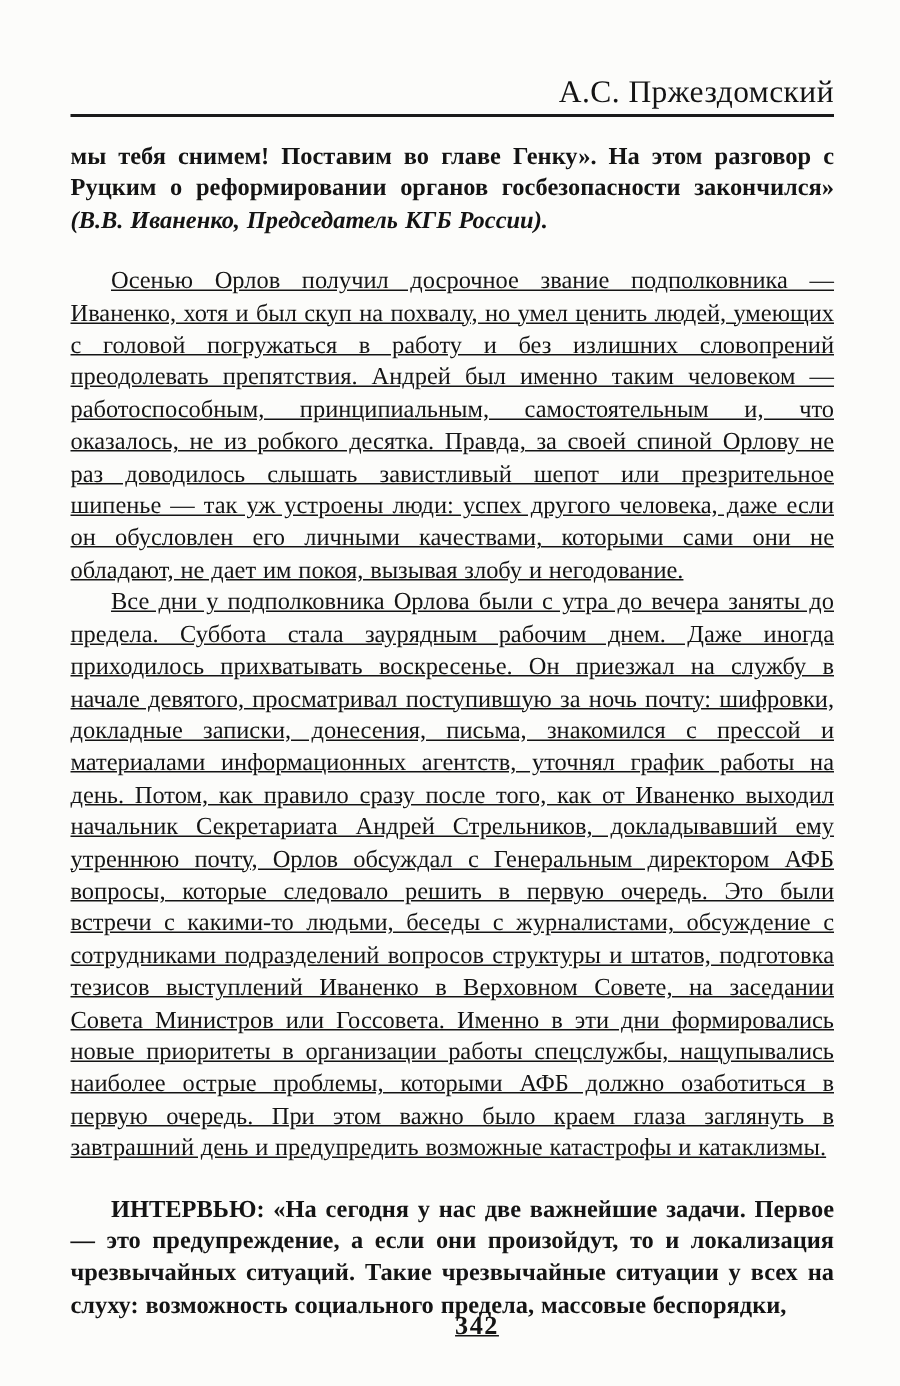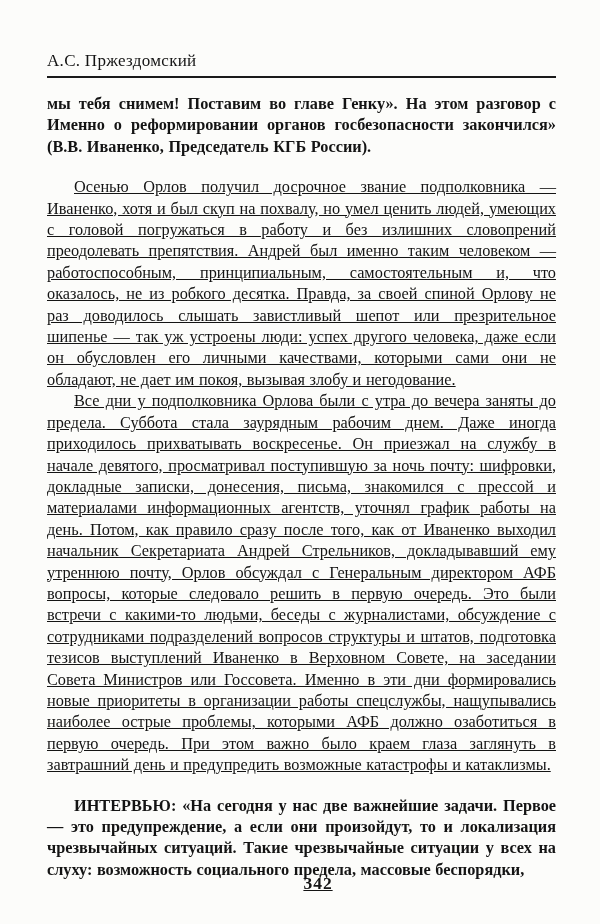--- a/index.html
+++ b/index.html
@@ -16,21 +16,22 @@
   .page {
     position: relative;
     width: 600px;
     height: 924px;
     box-sizing: border-box;
     background: #fcfcfa;
     padding: 50px 44px 0 47px;
     overflow: hidden;
   }
   .header {
-    font-size: 17px;
+    text-align: right;
+    font-size: 21px;
     line-height: 22px;
     letter-spacing: 0.3px;
   }
   .rule {
     border: 0;
     border-top: 2.5px solid #1a1a1a;
     margin: 4px 0 0 0;
   }
   .body-text {
     margin-top: 15px;
@@ -40,20 +41,21 @@
   }
   .body-text p {
     margin: 0;
     word-spacing: 0.5px;
   }
   .quote-block {
     font-weight: bold;
     margin-bottom: 19px !important;
   }
   .attr {
+    font-style: italic;
   }
   .para {
     text-indent: 27px;
     text-decoration: underline;
   }
   .interview {
     font-weight: bold;
     text-indent: 27px;
     margin-top: 19px !important;
   }
@@ -75,21 +77,21 @@
 <div class="page">
 
   <div class="header">
     <span>А.С. Пржездомский</span>
   </div>
 
   <hr class="rule">
 
   <div class="body-text">
 
-    <p class="quote-block"><span>мы тебя снимем! Поставим во главе Генку». На этом разговор с Именно о реформировании органов госбезопасности закончился»</span> <span class="attr">(В.В. Иваненко, Председатель КГБ России).</span></p>
+    <p class="quote-block"><span>мы тебя снимем! Поставим во главе Генку». На этом разговор с Руцким о реформировании органов госбезопасности закончился»</span> <span class="attr">(В.В. Иваненко, Председатель КГБ России).</span></p>
 
     <p class="para">Осенью Орлов получил досрочное звание подполковника — Иваненко, хотя и был скуп на похвалу, но умел ценить людей, умеющих с головой погружаться в работу и без излишних словопрений преодолевать препятствия. Андрей был именно таким человеком — работоспособным, принципиальным, самостоятельным и, что оказалось, не из робкого десятка. Правда, за своей спиной Орлову не раз доводилось слышать завистливый шепот или презрительное шипенье — так уж устроены люди: успех другого человека, даже если он обусловлен его личными качествами, которыми сами они не обладают, не дает им покоя, вызывая злобу и негодование.</p>
 
     <p class="para">Все дни у подполковника Орлова были с утра до вечера заняты до предела. Суббота стала заурядным рабочим днем. Даже иногда приходилось прихватывать воскресенье. Он приезжал на службу в начале девятого, просматривал поступившую за ночь почту: шифровки, докладные записки, донесения, письма, знакомился с прессой и материалами информационных агентств, уточнял график работы на день. Потом, как правило сразу после того, как от Иваненко выходил начальник Секретариата Андрей Стрельников, докладывавший ему утреннюю почту, Орлов обсуждал с Генеральным директором АФБ вопросы, которые следовало решить в первую очередь. Это были встречи с какими-то людьми, беседы с журналистами, обсуждение с сотрудниками подразделений вопросов структуры и штатов, подготовка тезисов выступлений Иваненко в Верховном Совете, на заседании Совета Министров или Госсовета. Именно в эти дни формировались новые приоритеты в организации работы спецслужбы, нащупывались наиболее острые проблемы, которыми АФБ должно озаботиться в первую очередь. При этом важно было краем глаза заглянуть в завтрашний день и предупредить возможные катастрофы и катаклизмы.</p>
 
     <p class="interview">ИНТЕРВЬЮ: «На сегодня у нас две важнейшие задачи. Первое — это предупреждение, а если они произойдут, то и локализация чрезвычайных ситуаций. Такие чрезвычайные ситуации у всех на слуху: возможность социального предела, массовые беспорядки,</p>
 
   </div>
 
   <div class="page-number">342</div>

